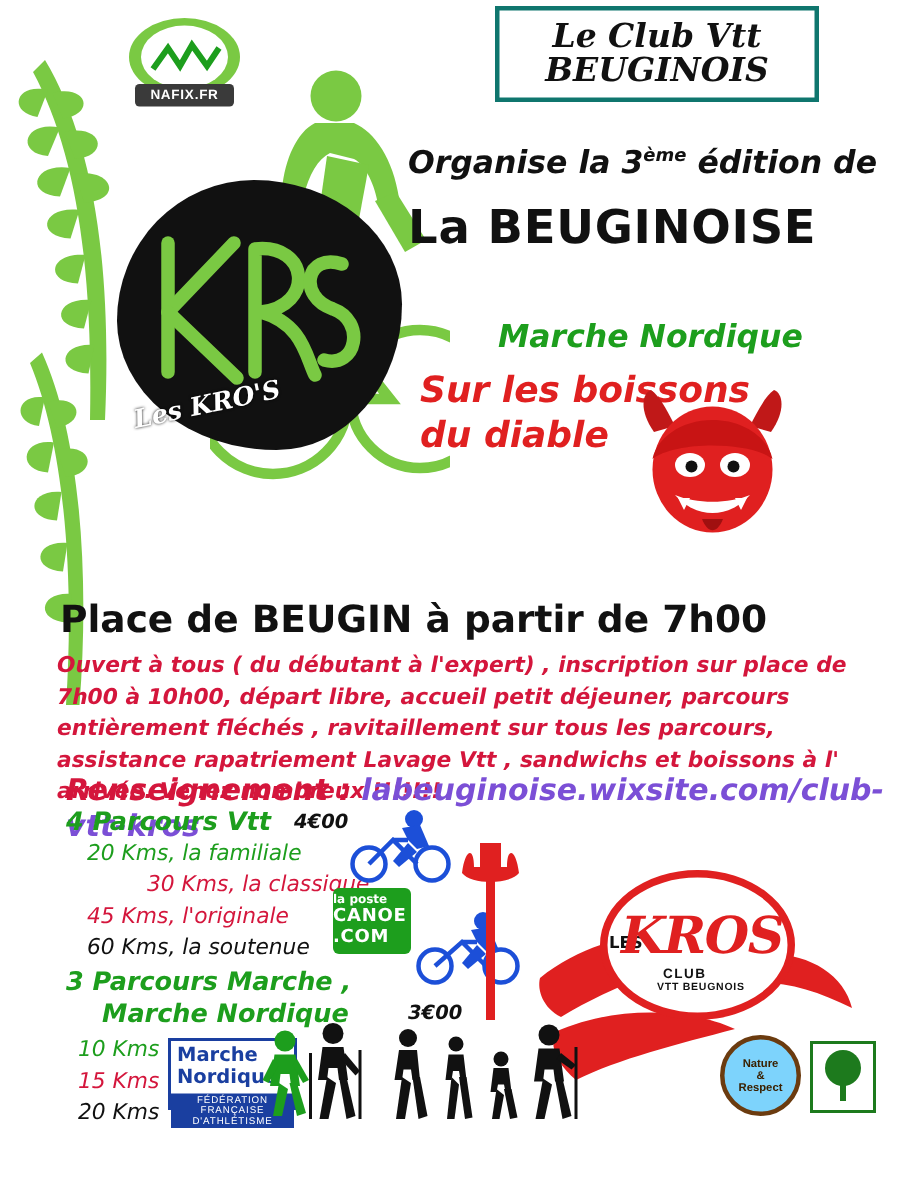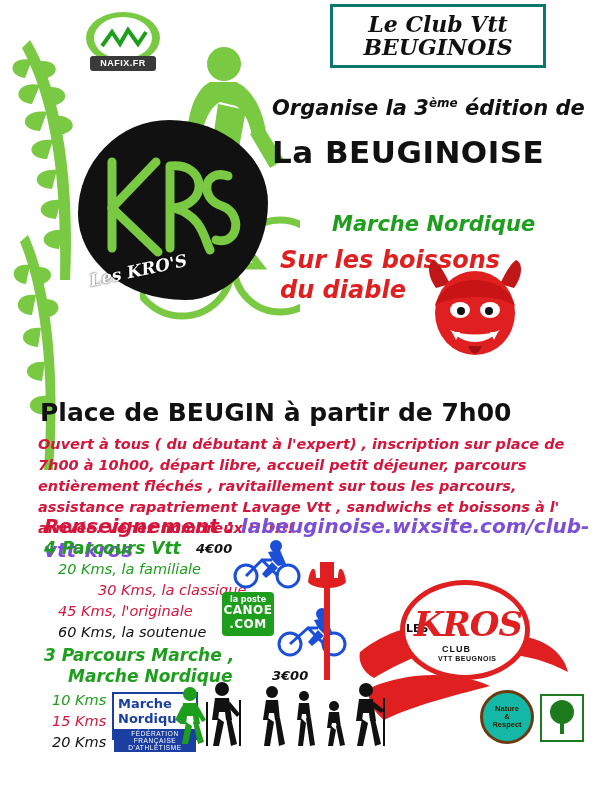--- a/index.html
+++ b/index.html
@@ -146,21 +146,21 @@
     position:absolute;
     font-family:"DejaVu Sans", sans-serif;
     font-style:italic;font-weight:bold;font-size:13px;color:#111;
   }
 
   
   .laposte{
     position:absolute;left:222px;top:592px;width:52px;height:44px;
     background:#1d9e1d;border-radius:4px;color:#fff;
     font-family:"DejaVu Sans", sans-serif;font-weight:bold;
-    font-size:8px;line-height:1.15;text-align:center;padding-top:3px;
+    font-size:8px;line-height:1.15;text-align:left;padding-top:3px;
     box-sizing:border-box;
   }
   .laposte .big{font-size:12px;letter-spacing:.5px;}
 
   
   .mn-logo{
     position:absolute;left:112px;top:692px;width:86px;height:48px;
     background:#ffffff;border:2px solid #1a3fa0;box-sizing:border-box;
   }
   .mn-logo .l1{font-family:"DejaVu Sans", sans-serif;font-weight:bold;font-size:13px;color:#1a3fa0;padding:2px 0 0 4px;}
@@ -186,21 +186,21 @@
     position:absolute;left:48px;top:75px;font-size:7px;font-weight:bold;color:#111;letter-spacing:.5px;
   }
   .kros-logo .les{
     position:absolute;left:16px;top:42px;font-size:11px;font-weight:bold;color:#111;
     font-family:"DejaVu Sans", sans-serif;
   }
 
   
   .nature{
     position:absolute;left:480px;top:690px;width:54px;height:54px;border-radius:50%;
-    background:#14b8a6;border:3px solid #6b3b0f;box-sizing:border-box;
+    background:#7dd3fc;border:3px solid #6b3b0f;box-sizing:border-box;
     display:flex;flex-direction:column;align-items:center;justify-content:center;
   }
   .nature span{font-size:7.5px;font-weight:bold;color:#3a2000;line-height:1.1;text-align:center;}
   .green-sq{
     position:absolute;left:540px;top:694px;width:44px;height:48px;
     background:#ffffff;border:2px solid #1d7a1d;box-sizing:border-box;
   }
 
   
   .walkers{position:absolute;left:200px;top:680px;}

